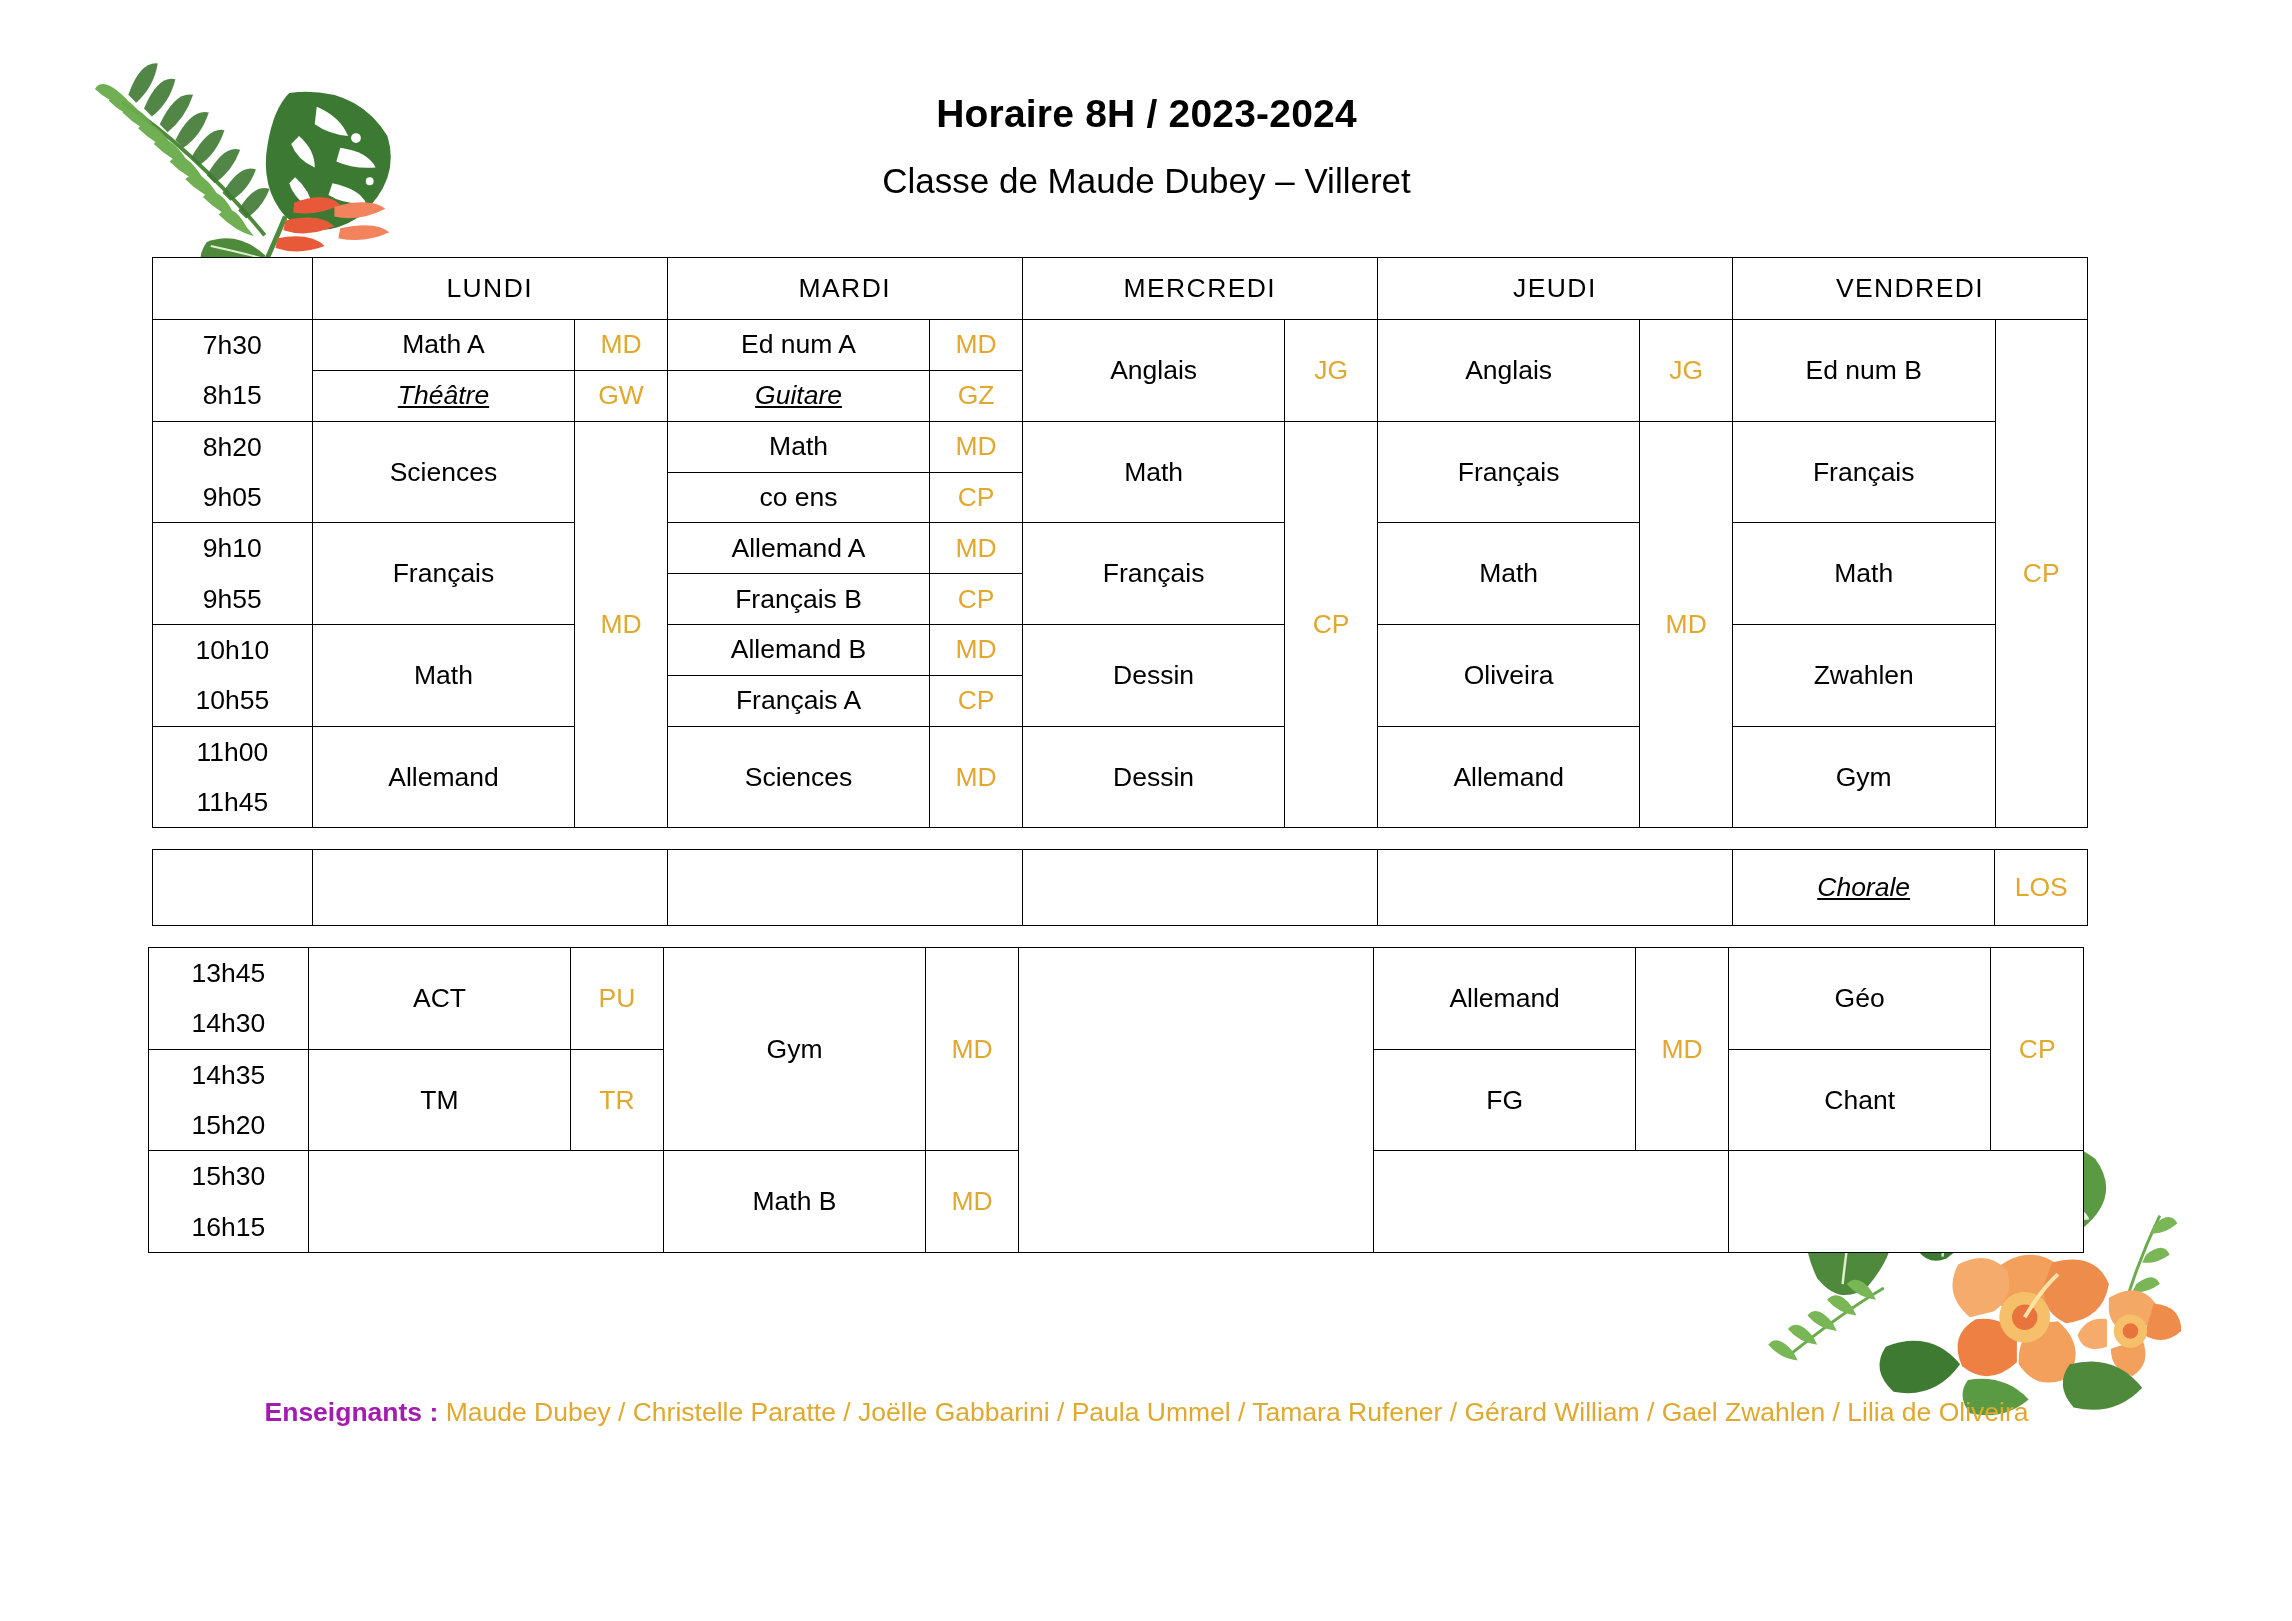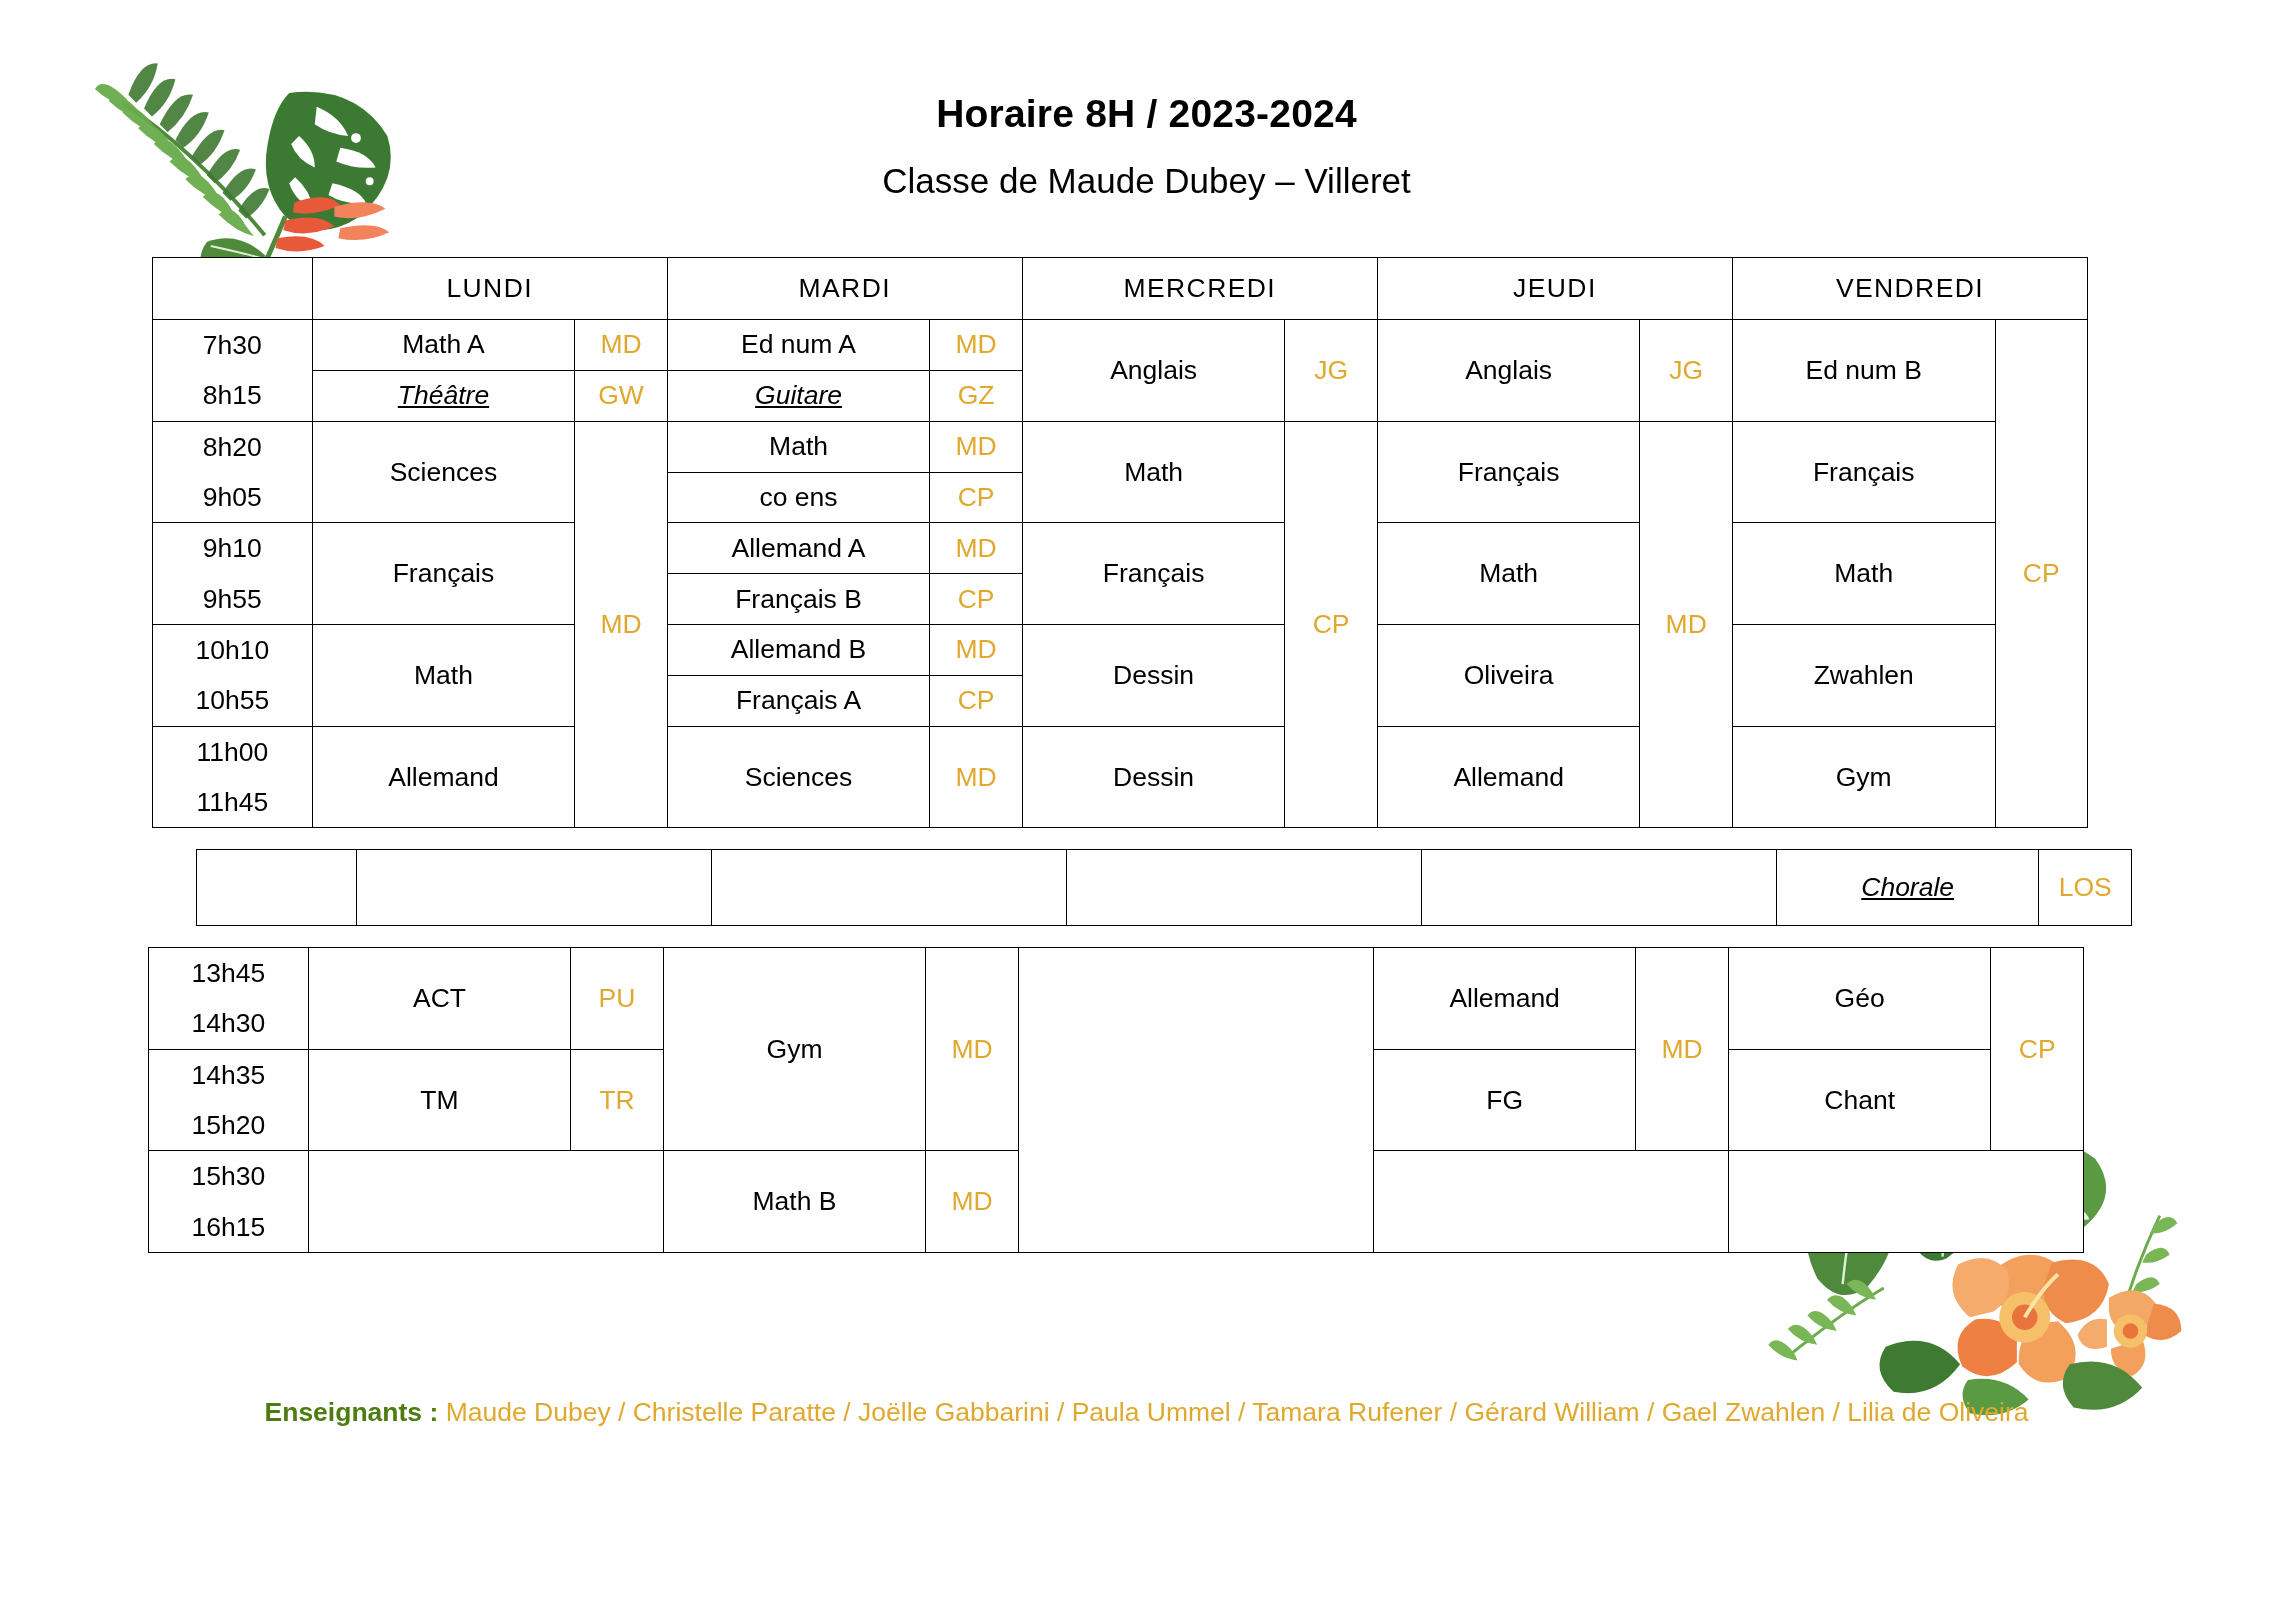--- a/index.html
+++ b/index.html
@@ -63,31 +63,31 @@
     font-size: 23.5px;
     letter-spacing: 1.4px;
     height: 61px;
   }
   .teacher { color: #e0a82e; font-size: 27.4px; }
   .italic { font-style: italic; text-decoration: underline; }
   .blank { border: none; background: transparent; }
 
   
   #morning-table { left: 152px; top: 257px; width: 1936px; padding-left: 28px; }
-  #chorale-table { left: 152px; top: 849px; width: 1936px; margin-left: 44px; }
+  #chorale-table { left: 152px; top: 849px; width: 1936px; }
   #afternoon-table { left: 148px; top: 947px; width: 1936px; }
 
   
   #teachers-footer {
     position: absolute;
     left: 0; top: 1397px; width: 2293px;
     text-align: center;
     font-size: 26.5px;
   }
-  #teachers-label { font-weight: bold; color: #4d7c0f; }
+  #teachers-label { font-weight: bold; color: #a21caf; }
   #teachers-names { color: #e0a82e; }
 </style>
 </head>
 <body>
 
 <svg class="deco" id="deco-top-left" viewBox="0 0 320 270">
   <g>
 
     <path d="M30 70 Q105 120 175 205" stroke="#4f8a3c" stroke-width="4" fill="none"></path>
     <g fill="#6aab4b" opacity="0.95">

